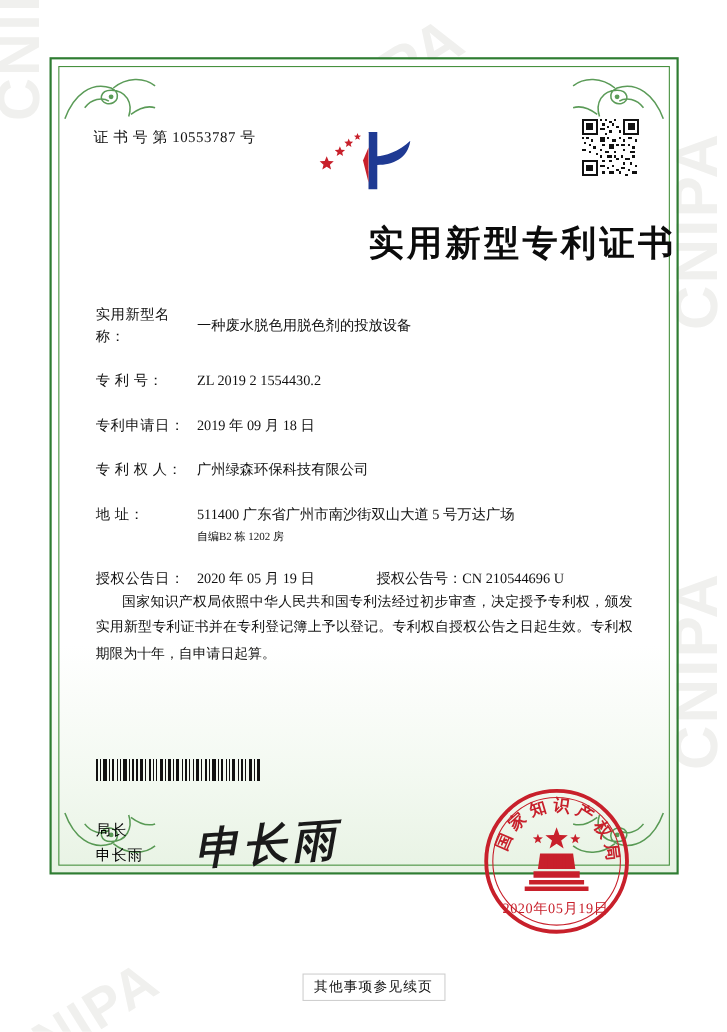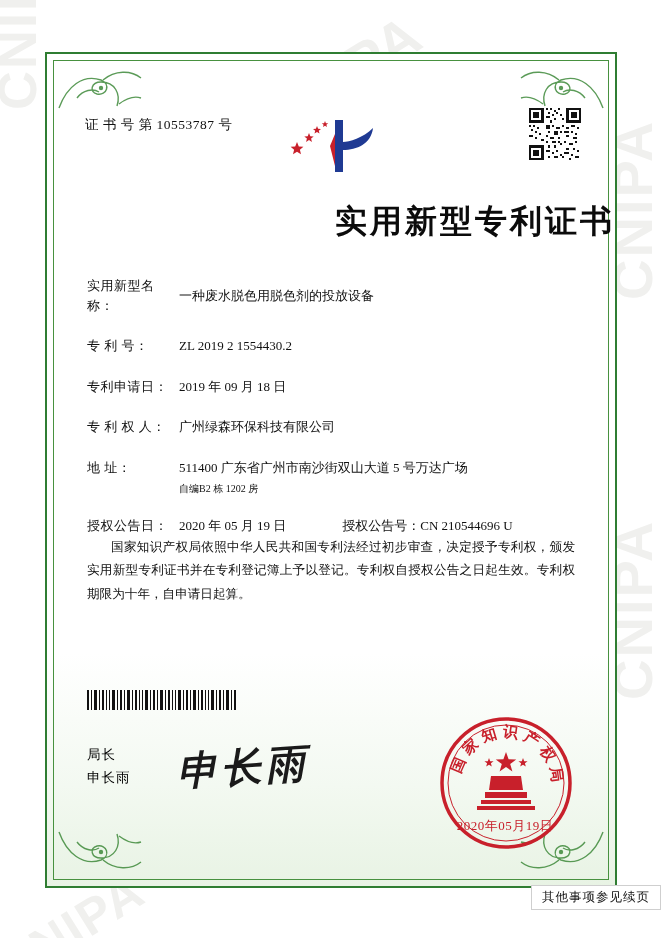--- a/index.html
+++ b/index.html
@@ -31,21 +31,21 @@
   .wm-4 { left: 120px;  top: 560px; font-size: 56px; transform: rotate(-32deg); }
   .wm-5 { left: 600px;  top: 700px; font-size: 56px; transform: rotate(-90deg); transform-origin: left top; }
   .wm-6 { left: -10px;  top: 900px; font-size: 50px; transform: rotate(-32deg); }
 
   
   .cert {
     position: absolute;
     left: 45px;
     top: 52px;
     width: 572px;
-    height: 836px;
+    height: 743px;
     background: linear-gradient(to bottom, #ffffff 0%, #ffffff 72%, #f3f9f1 88%, #e8f3e4 100%);
     border: 2px solid #2f7d32;
     box-sizing: border-box;
   }
   .cert-inner {
     position: absolute;
     left: 6px;
     top: 6px;
     right: 6px;
     bottom: 6px;
@@ -207,21 +207,21 @@
     text-align: center;
     font-size: 12.5px;
     color: #111;
   }
 
   
   .footer-note {
     position: absolute;
     left: 0; right: 0;
     bottom: 28px;
-    text-align: right;
+    text-align: center;
     padding-left: 18px;
   }
   .footer-note span {
     display: inline-block;
     border: 1px solid #cfcfcf;
     padding: 3px 10px;
     font-size: 12.5px;
     color: #111;
     letter-spacing: 1px;
     background: #fff;

